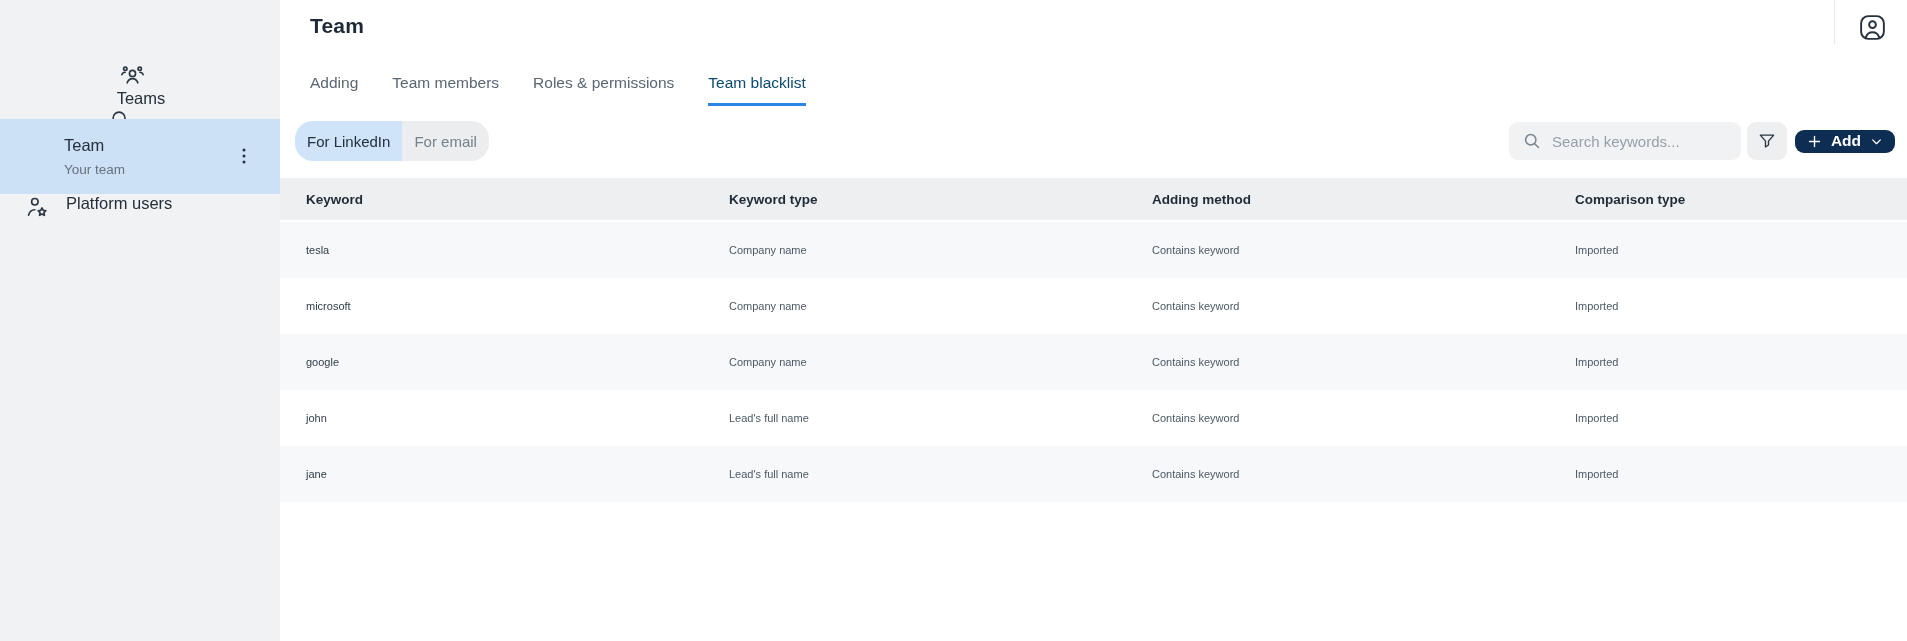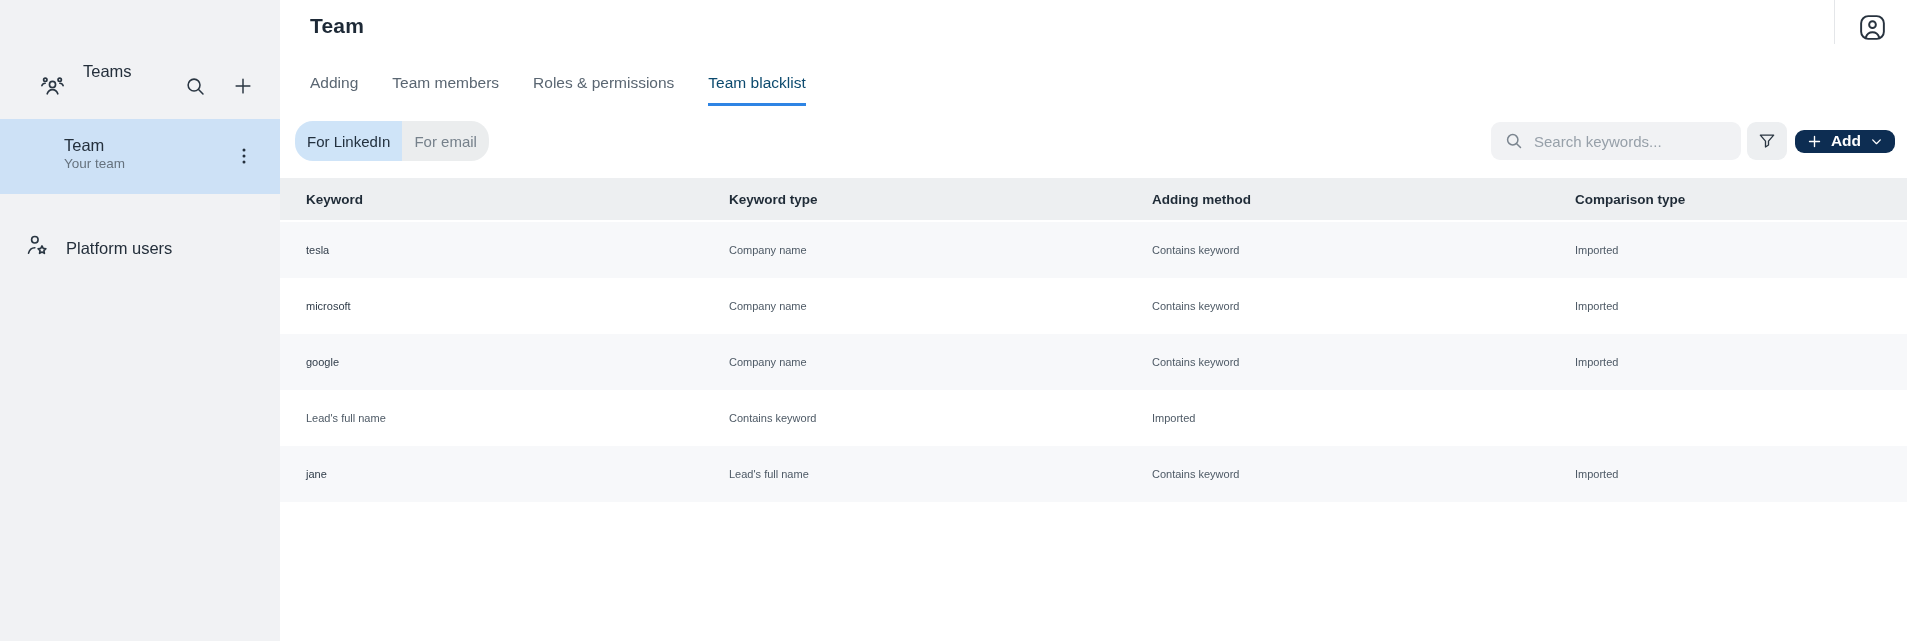--- a/index.html
+++ b/index.html
@@ -14,43 +14,43 @@
   svg { display:block; }
   button { background:none; border:none; font-family:inherit; cursor:pointer; padding:0; }
 
   
   .sidebar {
     position:absolute; left:0; top:0; width:280px; height:641px;
     background:#f1f2f4;
   }
   .teams-row {
     position:absolute; top:62px; left:0; right:0; height:48px;
-    display:flex; padding:0 26px 0 39px;
+    display:flex; align-items:center; padding:0 26px 0 11px;flex-direction:column;
   }
   .teams-row .label {
     margin-left:17px; font-size:16.5px; font-weight:500; color:#242f3b; flex:1;
   }
   .icon-btn { display:flex; align-items:center; justify-content:center; }
   .teams-row .search-btn { margin-right:25px; }
   .team-item {
     position:absolute; top:119px; left:0; right:0; height:75px;
     background:#cde1f6; cursor:pointer;
   }
   .team-item .team-name {
     position:absolute; left:64px; top:17px;
     font-size:16.5px; font-weight:500; color:#24303d;
   }
   .team-item .team-sub {
-    position:absolute; left:64px; top:37px;
+    position:absolute; left:64px; top:43px;
     font-size:13.5px; color:#66727e;
   }
   .team-item .kebab { position:absolute; right:26px; top:27px; }
   .platform-item {
     position:absolute; top:194px; left:0; right:12px; height:64px;
-    display:flex; align-items:flex-end; padding-left:24px; cursor:pointer;
+    display:flex; align-items:flex-start; padding-left:24px; cursor:pointer;
   }
   .platform-item .label { margin-left:16px; font-size:16.5px; font-weight:500; color:#242f3b; }
 
   
   .main { position:absolute; left:280px; top:0; right:0; height:641px; background:#fff; }
   .page-title {
     position:absolute; left:30px; top:14px;
     font-size:21px; font-weight:600; color:#1d2936; letter-spacing:.2px;
   }
   .top-divider { position:absolute; right:72px; top:0; width:1px; height:44px; background:#e4e6e9; }
@@ -69,21 +69,21 @@
   }
   .segmented { display:flex; border-radius:18px; overflow:hidden; }
   .segment {
     height:40px; padding:0 12px; display:flex; align-items:center;
     font-size:15px; cursor:pointer;
   }
   .segment.active { background:#cfe4f8; color:#22303e; }
   .segment.inactive { background:#ebedee; color:#76818b; }
   .controls .spacer { flex:1; }
   .search-box {
-    width:250px; height:38px; background:#f1f2f4; border-radius:9px;
+    width:232px; height:38px; background:#f1f2f4; border-radius:9px;
     display:flex; align-items:center; padding:0 13px; gap:10px; margin-right:6px;
   }
   .search-box input {
     border:none; outline:none; background:transparent; flex:1;
     font-size:15px; font-family:inherit; color:#394552;
   }
   .search-box input::placeholder { color:#97a0a9; }
   .filter-btn {
     width:40px; height:38px; border-radius:9px; background:#edeff1;
     display:flex; align-items:center; justify-content:center; margin-right:8px;
@@ -276,20 +276,21 @@
             <path d="M4 7h16"></path>
               <path d="M9.2 7V5.2A1.6 1.6 0 0 1 10.8 3.6h2.4a1.6 1.6 0 0 1 1.6 1.6V7"></path>
             <path d="M6.3 7l.8 12a1.9 1.9 0 0 0 1.9 1.8h6a1.9 1.9 0 0 0 1.9-1.8l.8-12"></path>
             <path d="M10 11v6.2M14 11v6.2"></path>
           </svg>
         </button>
       </div>
     </div>
 
     <div class="trow">
+      <div class="cell-keyword">john</div>
       <div class="cell-dim">Lead's full name</div>
       <div class="cell-dim">Contains keyword</div>
       <div class="cell-dim">Imported</div>
       <div class="cell-actions">
         <button class="trash-btn">
           <svg width="19" height="19" viewBox="0 0 24 24" fill="none" stroke="#c4535f" stroke-width="1.6" stroke-linecap="round" stroke-linejoin="round">
             <path d="M4 7h16"></path>
               <path d="M9.2 7V5.2A1.6 1.6 0 0 1 10.8 3.6h2.4a1.6 1.6 0 0 1 1.6 1.6V7"></path>
             <path d="M6.3 7l.8 12a1.9 1.9 0 0 0 1.9 1.8h6a1.9 1.9 0 0 0 1.9-1.8l.8-12"></path>
             <path d="M10 11v6.2M14 11v6.2"></path>

